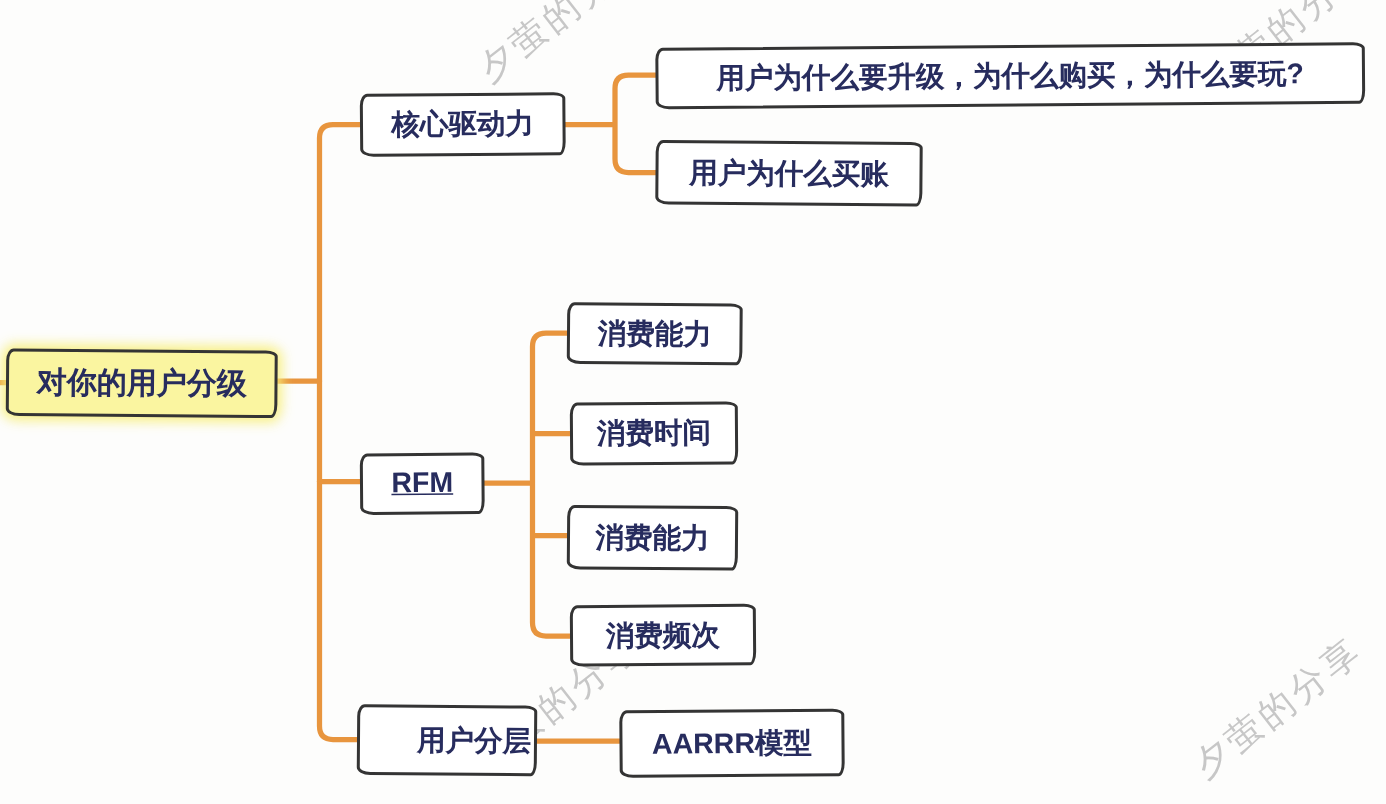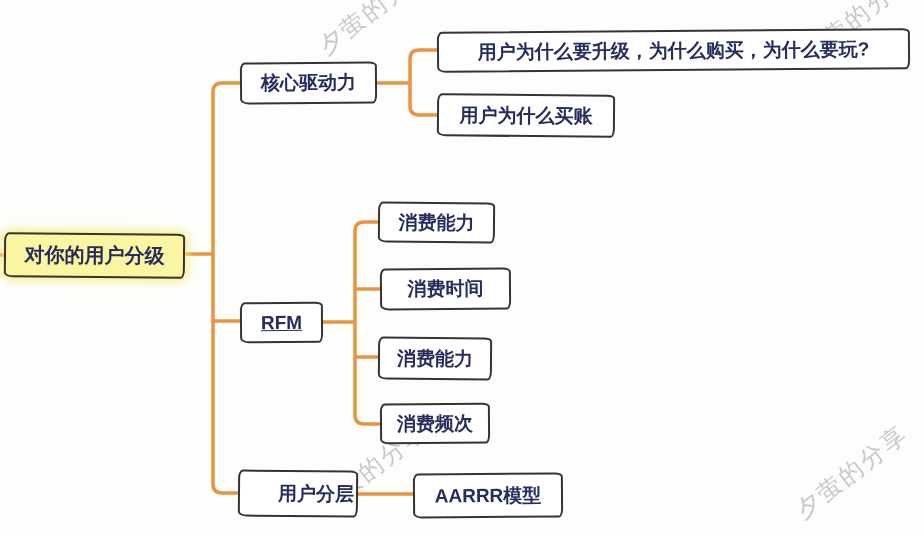--- a/index.html
+++ b/index.html
@@ -77,23 +77,23 @@
   <div class="node tA" style="left:240px;top:62px;width:137px;height:42px;">核心驱动力</div>
 
   <div class="node tA" style="left:437px;top:30px;width:473px;height:41px;">用户为什么要升级，为什么购买，为什么要玩?</div>
 
   <div class="node tB" style="left:437px;top:94px;width:178px;height:43px;">用户为什么买账</div>
 
   <div class="node tA" style="left:240px;top:302px;width:83px;height:41px;text-decoration:underline;">RFM</div>
 
   <div class="node tB" style="left:378px;top:202px;width:117px;height:41px;">消费能力</div>
 
-  <div class="node tA" style="left:380px;top:268px;width:131px;height:42px;">消费时间</div>
+  <div class="node tA" style="left:380px;top:268px;width:112px;height:42px;">消费时间</div>
 
   <div class="node tB" style="left:378px;top:337px;width:114px;height:43px;">消费能力</div>
 
-  <div class="node tA" style="left:380px;top:403px;width:110px;height:41px;text-align:center;">消费频次</div>
+  <div class="node tA" style="left:380px;top:403px;width:124px;height:41px;text-align:center;">消费频次</div>
 
   <div class="node tB" style="left:238px;top:470px;width:120px;height:47px;padding-left:44px;">用户分层</div>
 
   <div class="node tA" style="left:413px;top:473px;width:150px;height:45px;">AARRR模型</div>
 
 </div>
 
 </body></html>

